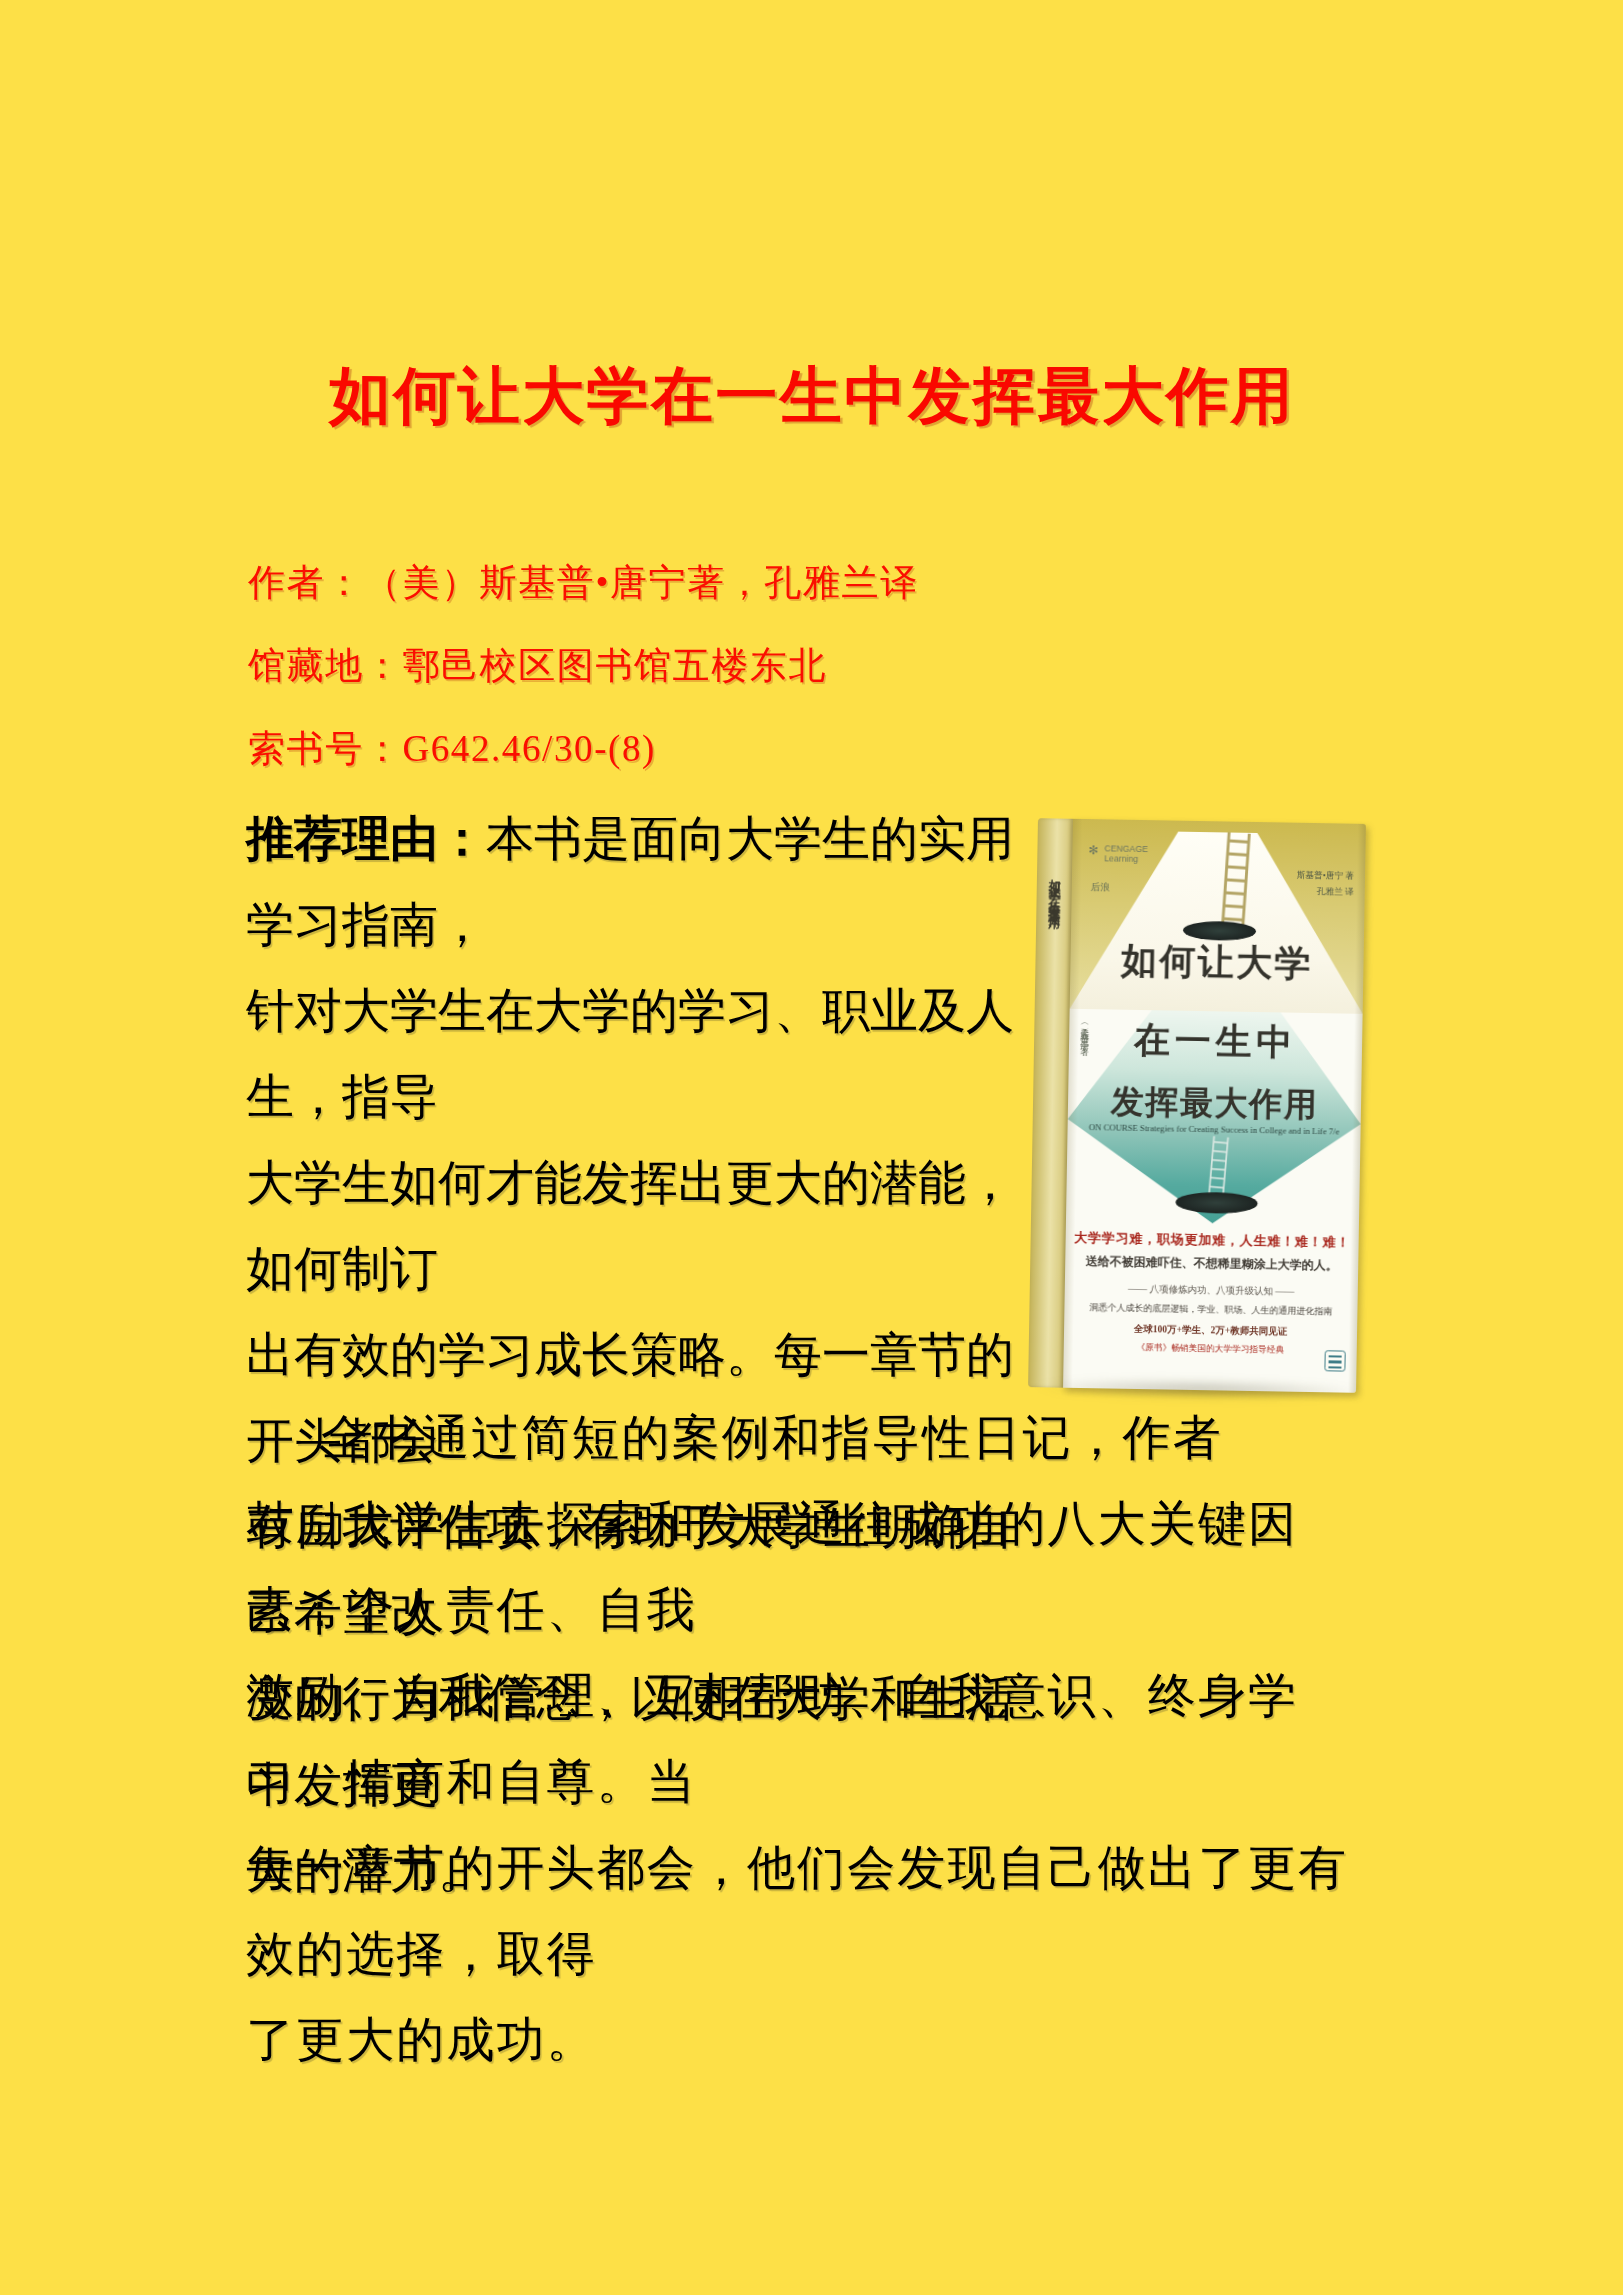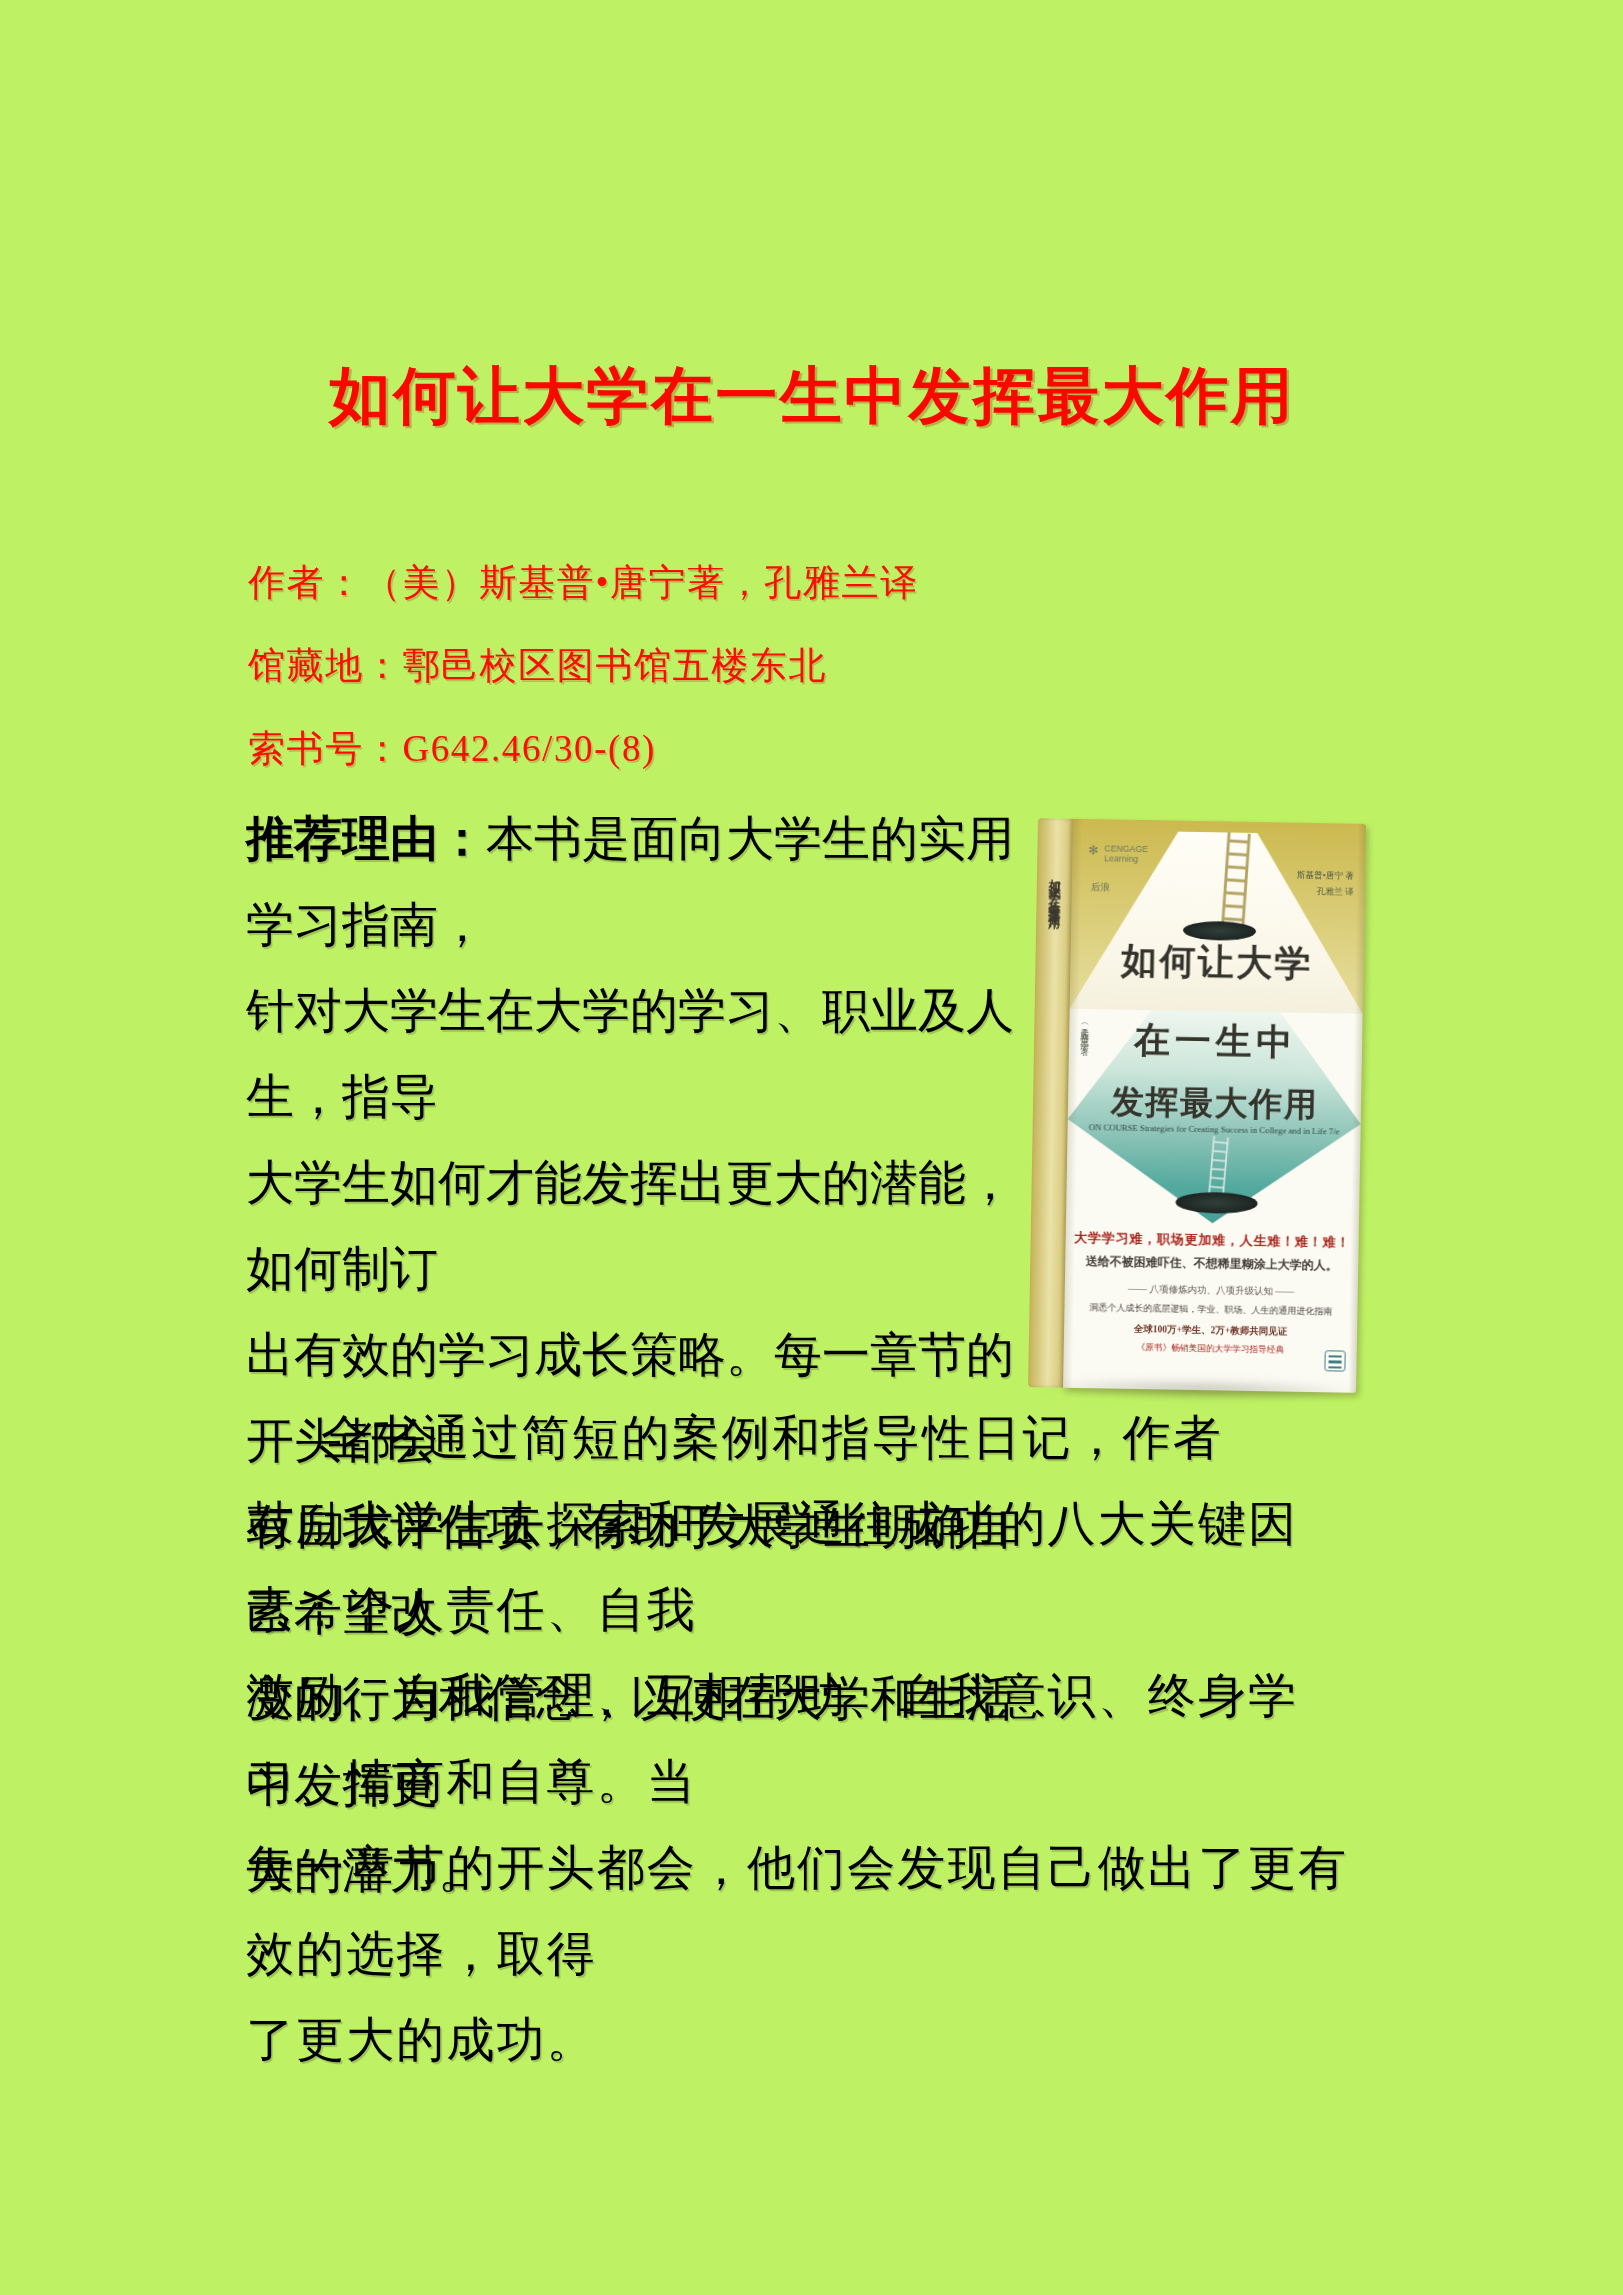--- a/index.html
+++ b/index.html
@@ -1,17 +1,17 @@
 <!DOCTYPE html>
 <html style="font-size:12.7px"><head>
 <meta charset="utf-8">
 <style>
   html,body{margin:0;padding:0;background:#fff;}
   #page{
-    position:relative;width:1623px;height:2295px;background:#bef264;overflow:hidden;
+    position:relative;width:1623px;height:2295px;background:#fde047;overflow:hidden;
     font-family:"Liberation Serif","DejaVu Serif",serif;
   }
   
   .doc-title{
     position:absolute;left:238px;top:355px;width:1148px;
     text-align:center;font-size:62px;line-height:82px;font-weight:bold;
     color:#fa0800;letter-spacing:2.4px;white-space:nowrap;
     text-shadow:2.4px 2.4px 0.8px rgba(150,10,0,0.28);
   }
   .info{

